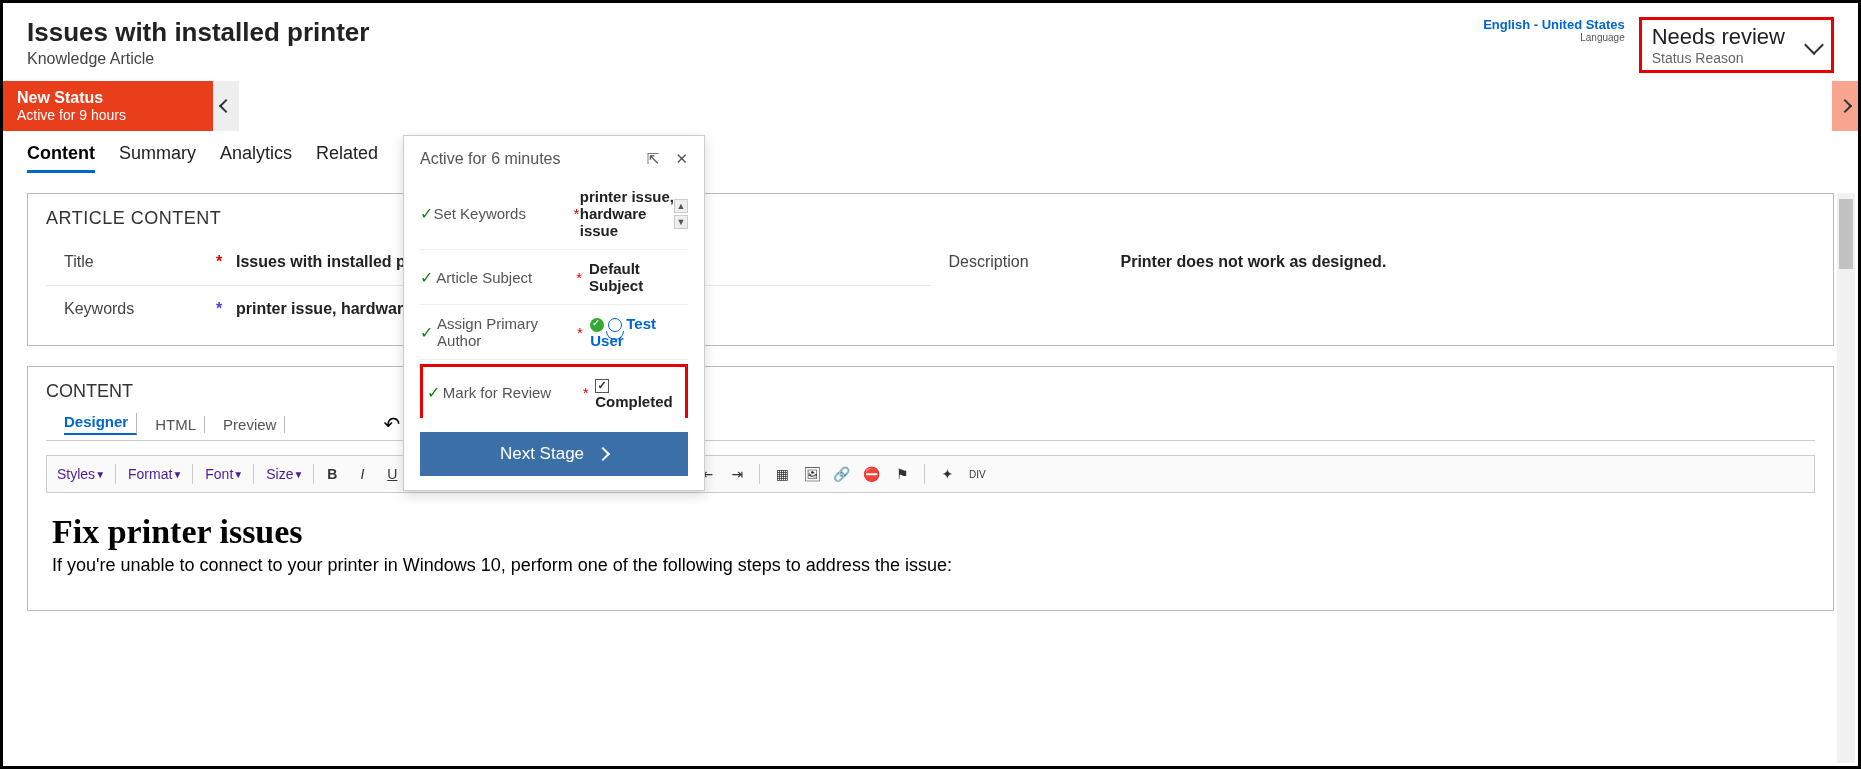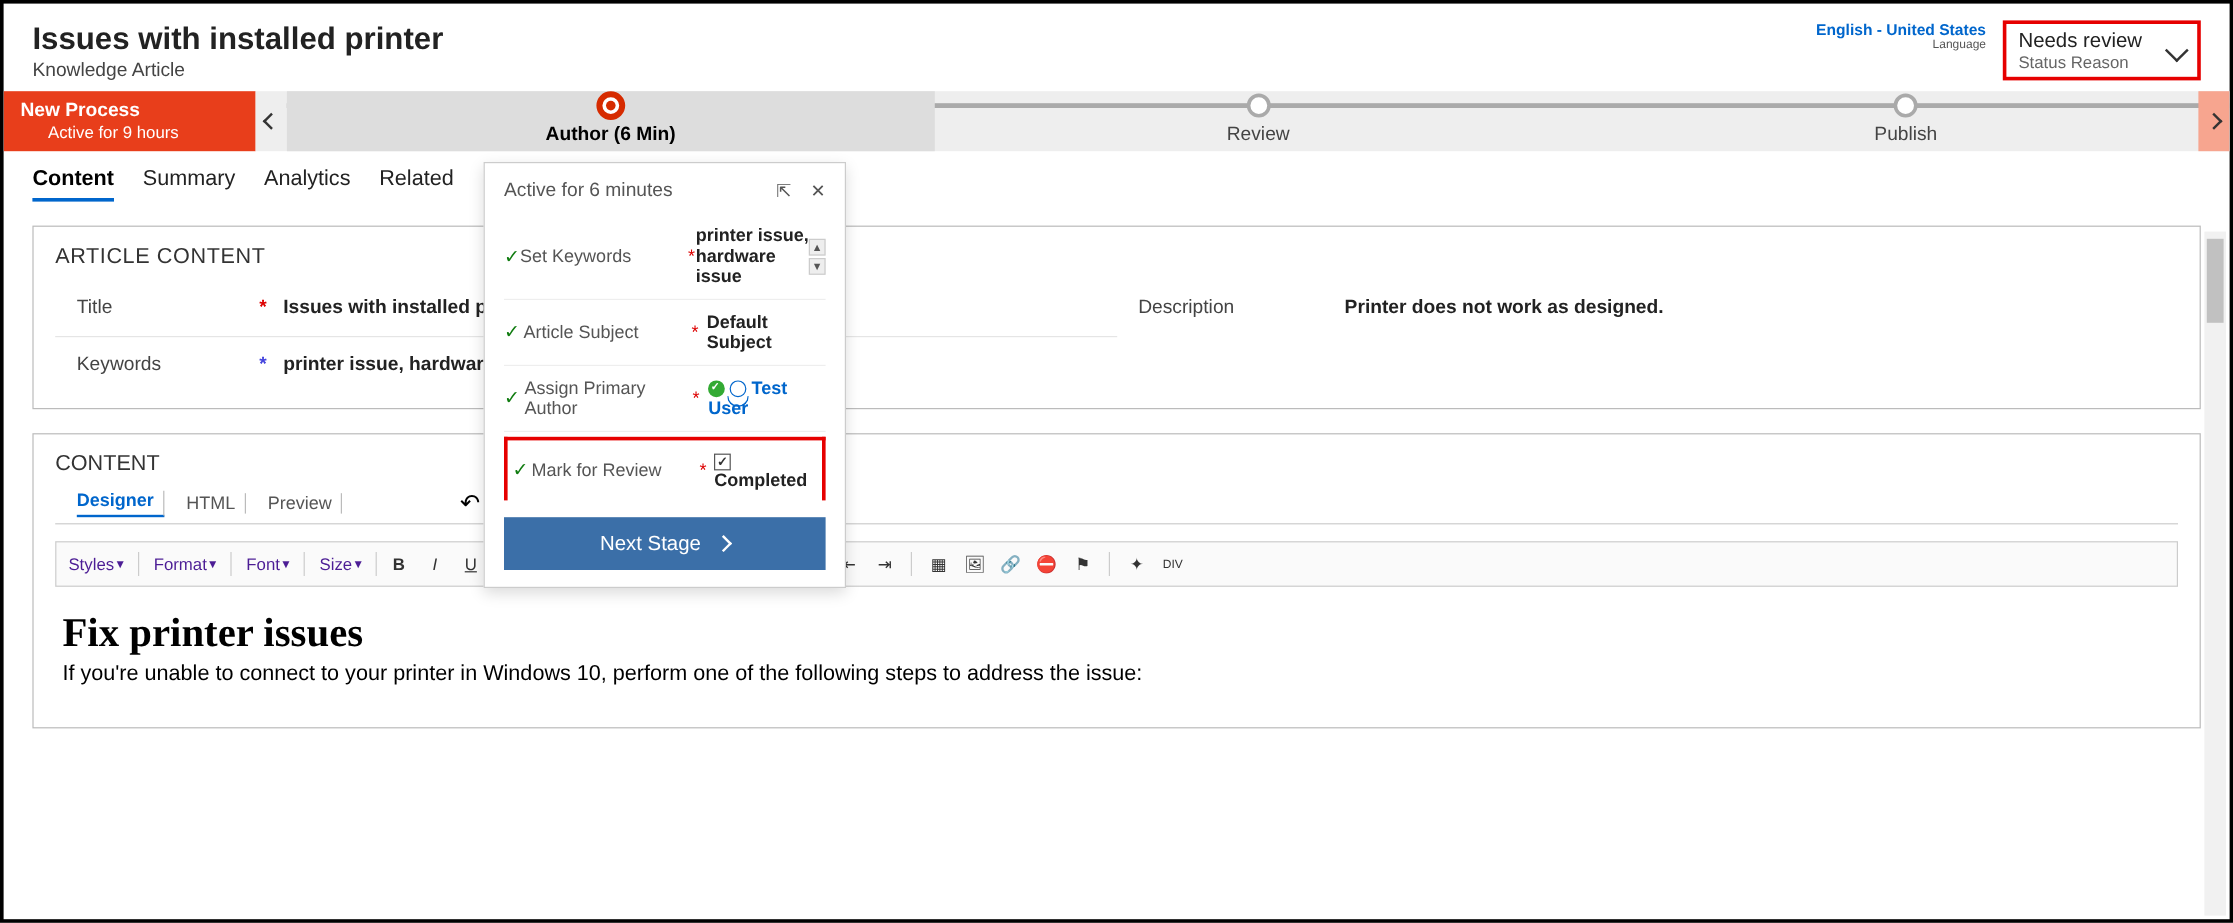--- a/index.html
+++ b/index.html
@@ -7,29 +7,29 @@
 
   
   .header { display: flex; justify-content: space-between; padding: 14px 24px 8px 24px; }
   .header-left h1 { font-size: 26px; font-weight: 600; color: #222; }
   .header-left .subtitle { font-size: 16px; color: #444; margin-top: 2px; }
   .header-right { display: flex; gap: 14px; align-items: flex-start; }
   .lang-block { text-align: right; }
   .lang-block .lang { color: #0066cc; font-weight: 600; font-size: 13px; }
   .lang-block .sub { color: #555; font-size: 10px; }
   .status-block { border: 3px solid #e60000; padding: 4px 10px; display: flex; align-items: center; gap: 22px; }
-  .status-text .st { font-size: 17px; font-weight: 500; color: #222; }
+  .status-text .st { font-size: 22px; font-weight: 500; color: #222; }
   .status-text .sr { font-size: 14px; color: #666; }
   .chevron { width: 14px; height: 14px; border-right: 2px solid #333; border-bottom: 2px solid #333; transform: rotate(45deg); }
 
   
   .process-bar { display: flex; align-items: stretch; height: 50px; position: relative; }
   .process-head { background: #e83e1b; color: #fff; padding: 4px 14px; width: 210px; display:flex; flex-direction:column; justify-content:center; }
   .process-head .ph1 { font-size: 16px; font-weight: 600; }
-  .process-head .ph2 { font-size: 14px; margin-left: 23px; }
+  .process-head .ph2 { font-size: 14px; }
   .arrow-btn { width: 26px; background: #eee; display: flex; align-items: center; justify-content: center; cursor: pointer; }
   .arrow-btn.right { position: absolute; right: 0; top:0; bottom:0; background:#f7a58f; }
   .arrow-ico { width: 10px; height: 10px; border-top: 2px solid #333; border-left: 2px solid #333; }
   .arrow-ico.left { transform: rotate(-45deg); }
   .arrow-ico.right { transform: rotate(135deg); }
   .stages { flex: 1; display: flex; background: #eee; position: relative; }
   .stage { flex: 1; display:flex; flex-direction:column; align-items:center; justify-content:flex-end; padding-bottom:4px; font-size:16px; color:#444; position:relative; }
   .stage.active { background: #ddd; font-weight: 700; color: #000;}
   .stage-line { position: absolute; top: 10px; left: 0; right: 0; height: 4px; background: #aaa; }
   .stage-circle { position: absolute; top: 2px; width: 20px; height: 20px; border-radius: 50%; background:#fff; border: 3px solid #aaa; }
@@ -115,41 +115,26 @@
         <div class="st">Needs review</div>
         <div class="sr">Status Reason</div>
       </div>
       <div class="chevron"></div>
     </div>
   </div>
 </div>
 
 <div class="process-bar">
   <div class="process-head">
-    <div class="ph1">New Process</div>
+    <div class="ph1">New Status</div>
     <div class="ph2">Active for 9 hours</div>
   </div>
   <div class="arrow-btn">
       <div class="arrow-ico left"></div>
     </div>
-  <div class="stages">
-    <div class="stage-line"></div>
-    <div class="stage active">
-      <div class="stage-circle"></div>
-      <span>Author  (6 Min)</span>
-    </div>
-    <div class="stage">
-      <div class="stage-circle"></div>
-      <span>Review</span>
-    </div>
-    <div class="stage">
-      <div class="stage-circle"></div>
-      <span>Publish</span>
-    </div>
-  </div>
   <div class="arrow-btn right">
       <div class="arrow-ico right"></div>
     </div>
 </div>
 
 <div class="tabs">
   <div class="tab active">Content</div>
   <div class="tab">Summary</div>
   <div class="tab">Analytics</div>
   <div class="tab">Related</div>

